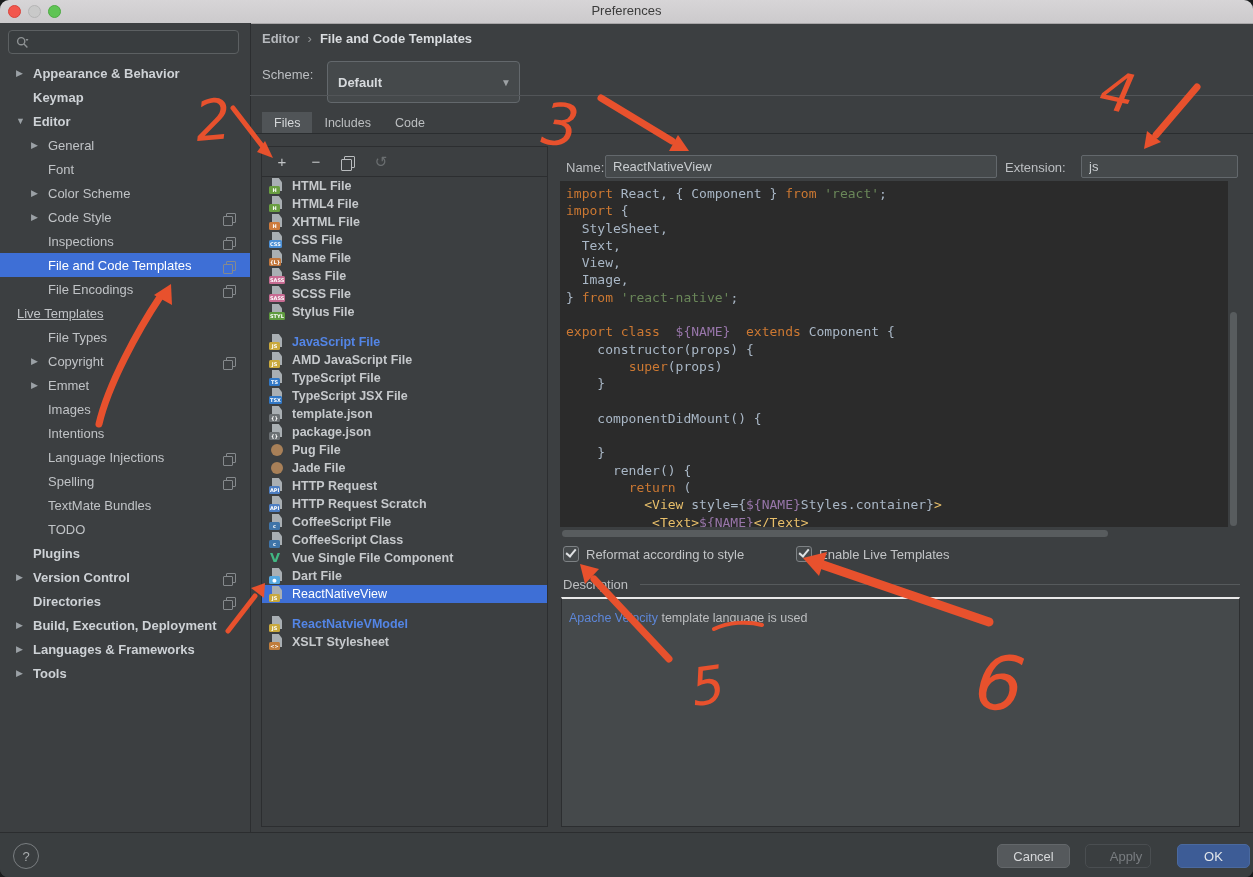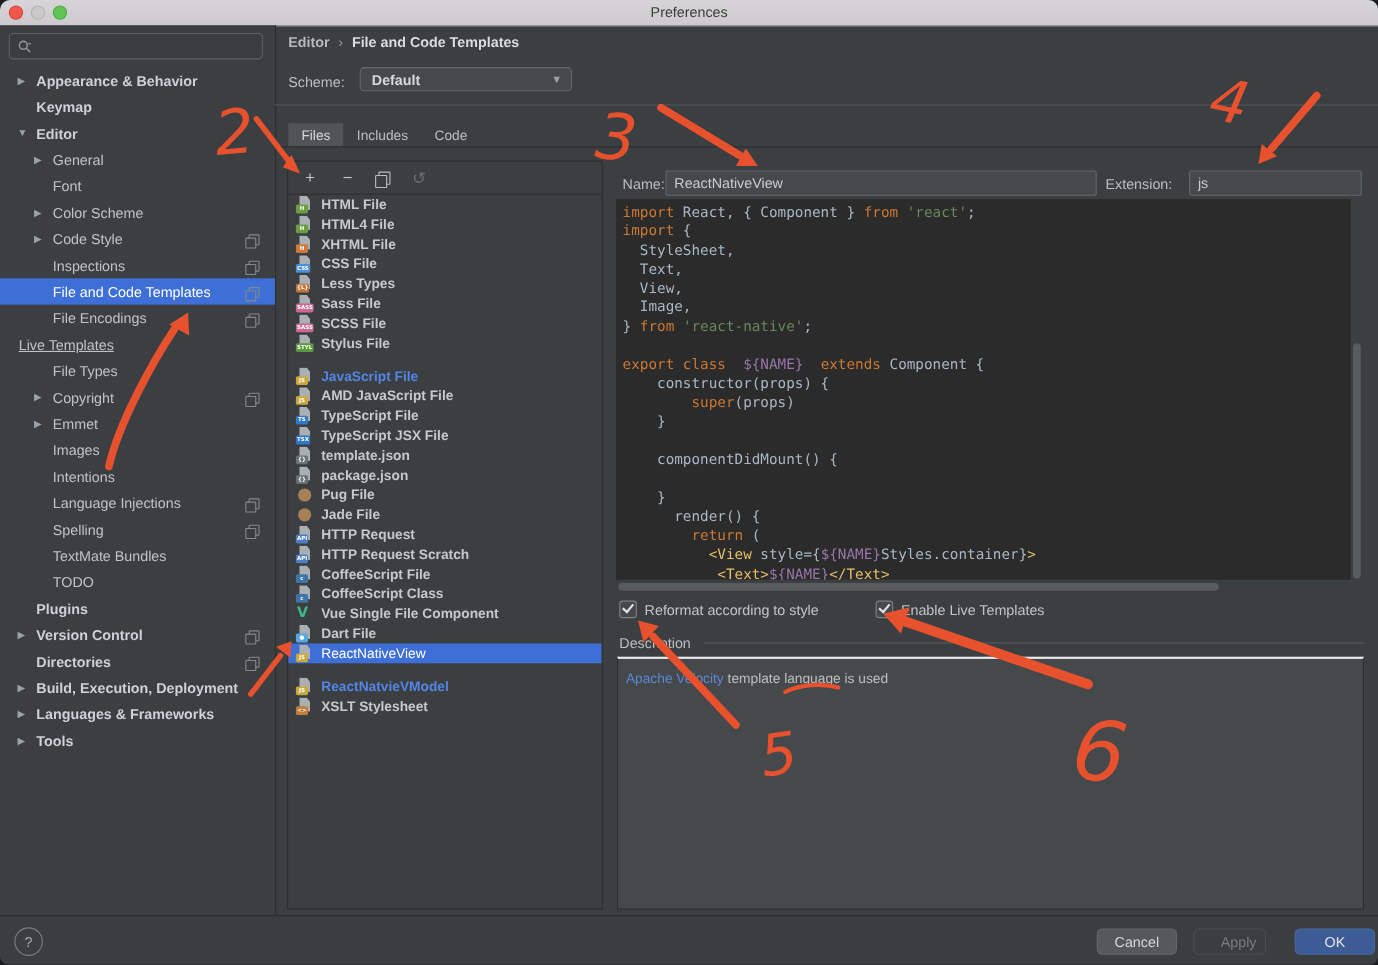--- a/index.html
+++ b/index.html
@@ -20,21 +20,21 @@
   .srow.sel .lbl{color:#ffffff;}
   .arr{width:17px;font-size:9px;color:#9ba1a6;flex:none;}
   .reset{position:absolute;right:14px;top:8px;width:8px;height:8px;border:1px solid #85898c;border-radius:1px;background:transparent;}
   .reset:before{content:"";position:absolute;left:-4px;top:2px;width:8px;height:8px;border:1px solid #85898c;border-radius:1px;background:#3c3f41;}
   .srow.sel .reset:before{background:#3e6fd6;}
   
   #breadcrumb{position:absolute;left:262px;top:31px;font-size:13px;color:#b6b9bd;font-weight:700;}
   #breadcrumb .sep{color:#8f9294;font-weight:400;padding:0 8px;}
   #breadcrumb .page{color:#dadde0;}
   #scheme-label{position:absolute;left:262px;top:67px;font-size:13px;color:#bcbfc2;}
-  #scheme-combo{position:absolute;left:327px;top:61px;width:193px;height:22px;background:#45494b;border:1px solid #63686c;border-radius:4px;box-sizing:border-box;display:flex;align-items:center;justify-content:space-between;padding:0 8px 0 10px;}
+  #scheme-combo{position:absolute;left:327px;top:61px;width:193px;height:42px;background:#45494b;border:1px solid #63686c;border-radius:4px;box-sizing:border-box;display:flex;align-items:center;justify-content:space-between;padding:0 8px 0 10px;}
   #scheme-combo .val{font-size:13px;font-weight:700;color:#d7dadd;}
   #scheme-combo .caret{font-size:10px;color:#9da1a4;}
   #hr1{position:absolute;left:250px;top:95px;width:1003px;height:1px;background:#525558;}
   
   #tabs{position:absolute;left:262px;top:112px;height:21px;display:flex;}
   .tab{height:21px;padding:0 12px;font-size:12.5px;color:#bcbfc1;display:flex;align-items:center;background:transparent;}
   .tab.on{background:#505457;color:#d5d8da;}
   #tabline{position:absolute;left:250px;top:133px;width:1003px;height:1px;background:#2a2d2f;}
   
   #tpanel{position:absolute;left:261px;top:146px;width:287px;height:681px;border:1px solid #2c2e30;box-sizing:border-box;background:#3c3f41;}
@@ -271,21 +271,21 @@
             <span class="fpage"></span>
             <span class="fbadge" style="background: rgb(75, 143, 213);">CSS</span>
           </span>
           <span>CSS File</span>
         </div>
         <div class="trow">
           <span class="ficon">
             <span class="fpage"></span>
             <span class="fbadge" style="background: rgb(193, 118, 60);">{L}</span>
           </span>
-          <span>Less Types</span>
+          <span>Name File</span>
         </div>
         <div class="trow">
           <span class="ficon">
             <span class="fpage"></span>
             <span class="fbadge" style="background: rgb(199, 107, 146);">SASS</span>
           </span>
           <span>Sass File</span>
         </div>
         <div class="trow">
           <span class="ficon">

